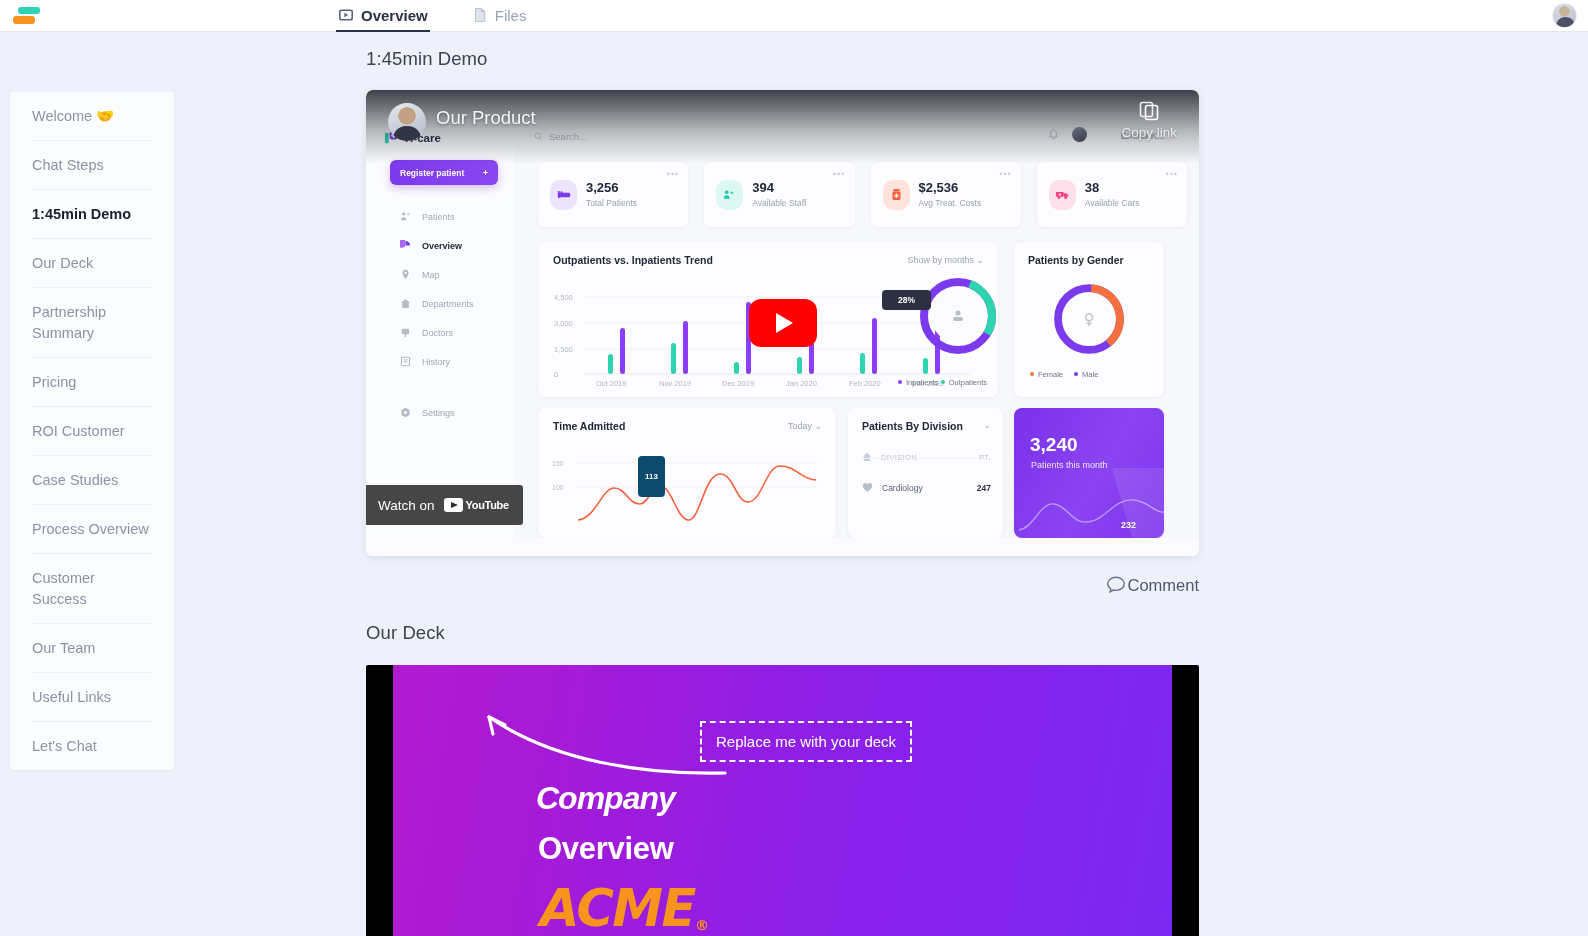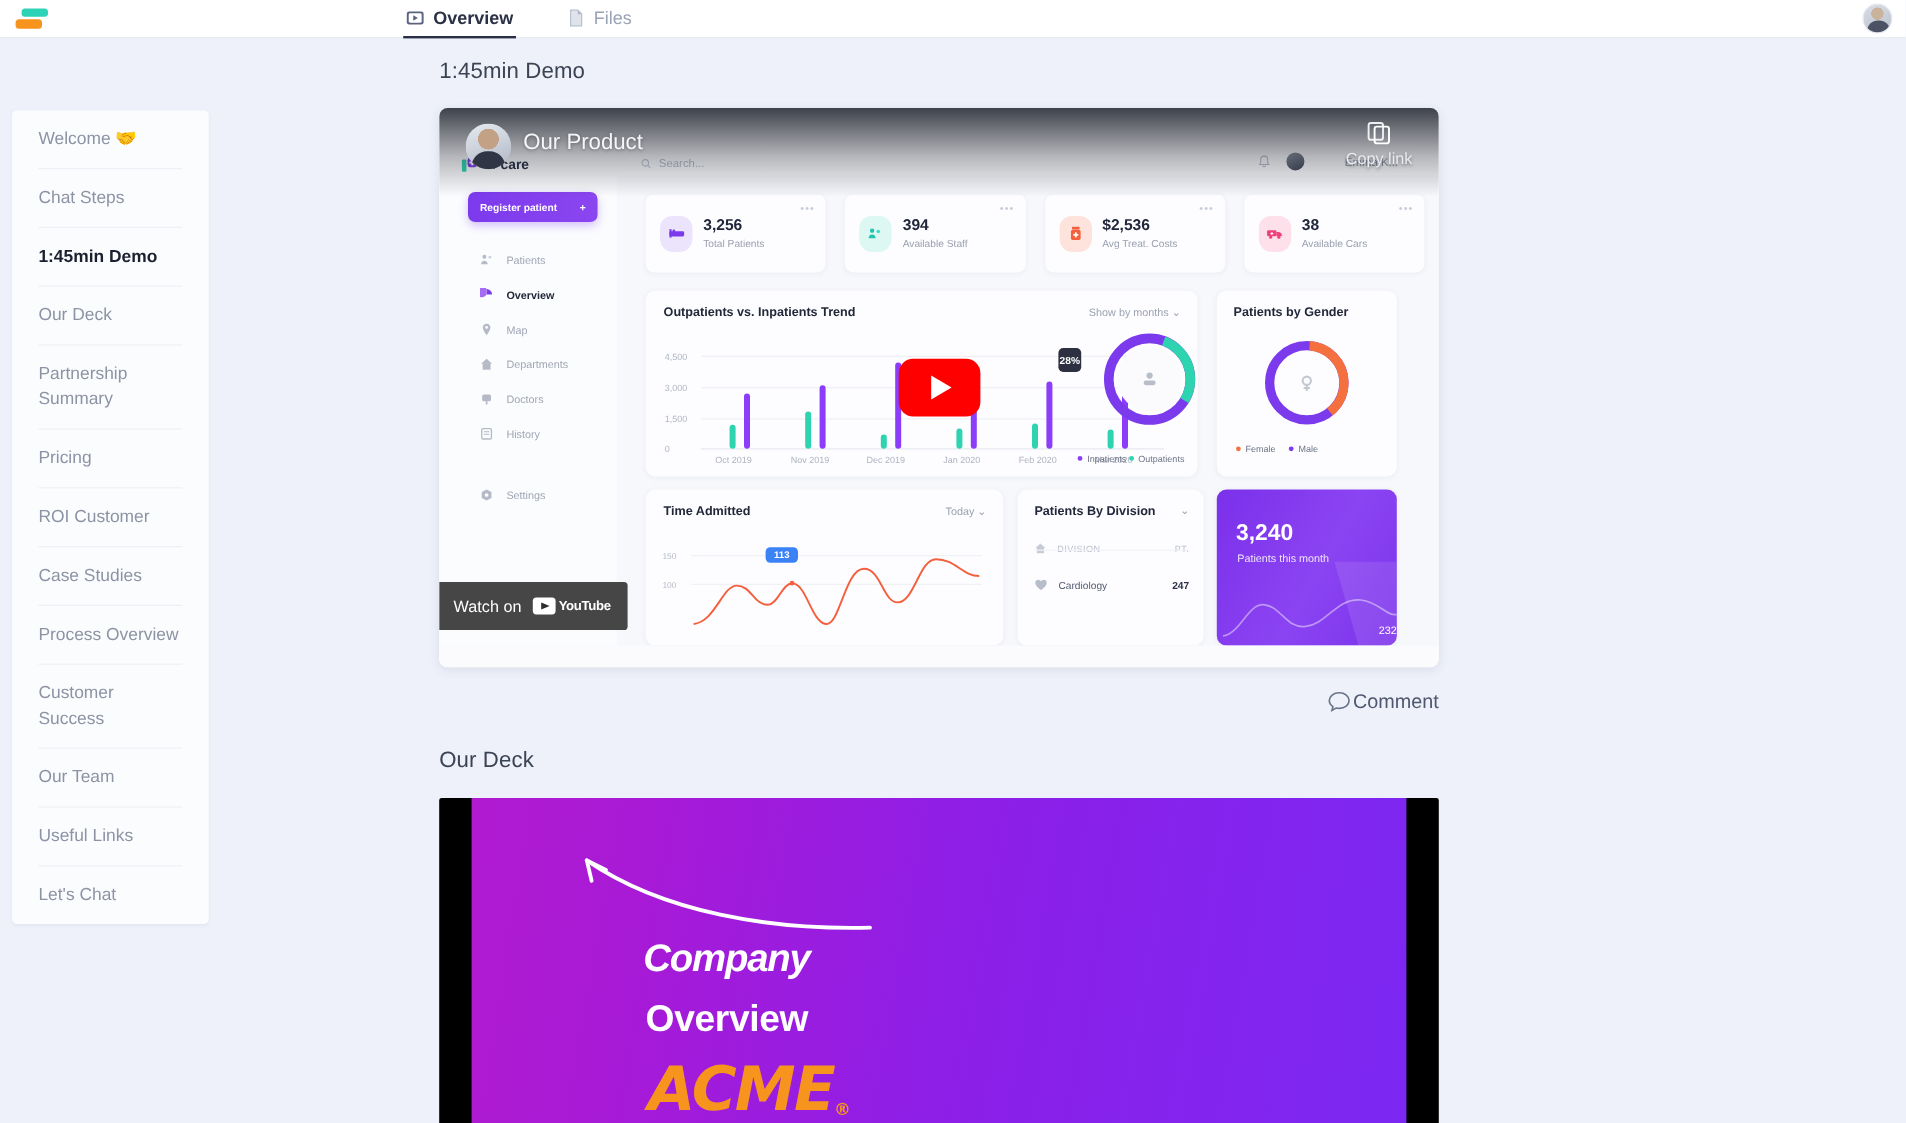--- a/index.html
+++ b/index.html
@@ -447,21 +447,21 @@
         <div style="position:absolute;left:394px;top:120px;width:100px;height:100px;z-index:8">
           <svg width="100" height="100" viewBox="0 0 100 100">
             <circle cx="50" cy="50" r="34" fill="none" stroke="#7c3aed" stroke-width="8"></circle>
             <circle cx="50" cy="50" r="34" fill="none" stroke="#2ed3b0" stroke-width="8" stroke-dasharray="60 154" stroke-dashoffset="-12" transform="rotate(-90 50 50)"></circle>
             <circle cx="50" cy="50" r="27" fill="#fbfbfe"></circle>
             <g fill="#b8bec9">
                 <circle cx="50" cy="47" r="2.6"></circle>
                 <rect x="45" y="51" width="10" height="4" rx="2"></rect>
               </g>
           </svg>
-          <div style="position:absolute;left:-26px;top:24px;background:#2c3040;color:#fff;font-size:8.5px;font-weight:700;padding:5px 1px;border-radius:4px">28%</div>
+          <div style="position:absolute;left:-26px;top:24px;background:#2c3040;color:#fff;font-size:8.5px;font-weight:700;padding:5px 16px;border-radius:4px">28%</div>
         </div>
 
         <div style="position:absolute;left:384px;top:232px;font-size:7.5px;color:#6c7486">
           <span style="margin-right:0"><i class="legend-dot" style="background:#8b3dfa"></i><span>Inpatients</span></span>
           <span><i class="legend-dot" style="background:#2ed3b0"></i><span>Outpatients</span></span>
         </div>
 
         <div class="panel gender-panel">
           <div style="position:absolute;left:14px;top:12px" class="panel-title">Patients by Gender</div>
           <svg style="position:absolute;left:32px;top:34px" width="86" height="86" viewBox="0 0 100 100">
@@ -486,21 +486,21 @@
             <span>Today</span> <span>⌄</span>
           </div>
           <svg style="position:absolute;left:10px;top:36px" width="280" height="90">
             <text x="4" y="22" font-size="7" fill="#b4bac6" font-family="Liberation Sans">150</text>
             <text x="4" y="46" font-size="7" fill="#b4bac6" font-family="Liberation Sans">100</text>
             <line x1="28" y1="19" x2="270" y2="19" stroke="#eff1f6"></line>
             <line x1="28" y1="43" x2="270" y2="43" stroke="#eff1f6"></line>
             <path d="M30 76 C48 74 54 44 66 44 C78 44 80 60 92 60 C100 60 104 42 112 42 C124 42 128 74 140 76 C152 78 156 30 172 30 C186 30 188 58 200 58 C214 58 218 22 232 22 C248 22 254 36 268 36" fill="none" stroke="#f4603e" stroke-width="1.6"></path>
             <circle cx="112" cy="42" r="2" fill="#f4603e"></circle>
           </svg>
-          <div style="position:absolute;left:100px;top:48px;background:#3b82f6;color:#fff;font-size:8px;font-weight:700;padding:2px 7px;border-radius:4px">113</div>
+          <div style="position:absolute;left:100px;top:48px;background:#0c4a6e;color:#fff;font-size:8px;font-weight:700;padding:16px 7px;border-radius:4px">113</div>
         </div>
 
         <div class="panel div-panel">
           <div style="position:absolute;left:14px;top:12px" class="panel-title">Patients By Division</div>
           <div style="position:absolute;right:12px;top:12px" class="panel-sel"><span>⌄</span></div>
           <div style="position:absolute;left:14px;top:44px;right:12px;display:flex;align-items:center;gap:9px;font-size:7.5px;color:#b7bdc9;letter-spacing:.4px">
             <svg width="10" height="10" viewBox="0 0 12 12">
                 <path d="M6 1 L11 5.5 H1 Z" fill="#c6cbd6"></path>
                 <rect x="2.4" y="5.2" width="7.2" height="5.6" fill="#c6cbd6"></rect>
               </svg>
@@ -517,21 +517,21 @@
           </div>
         </div>
 
         <div class="panel month-panel">
           <svg style="position:absolute;left:0;bottom:0" width="150" height="70" viewBox="0 0 150 70">
             <path d="M5 62 C20 60 26 34 40 36 C54 38 58 56 74 54 C92 52 100 30 120 32 C136 34 142 46 150 44" fill="none" stroke="rgba(255,255,255,.45)" stroke-width="1.4"></path>
             <path d="M98 0 L150 0 L150 70 L118 70 Z" fill="rgba(255,255,255,.10)"></path>
           </svg>
           <div style="position:absolute;left:16px;top:26px;color:#fff;font-size:19px;font-weight:700">3,240</div>
           <div style="position:absolute;left:17px;top:52px;color:rgba(255,255,255,.86);font-size:9px">Patients this month</div>
-          <div style="position:absolute;right:0;bottom:8px;color:#fff;font-size:9px;font-weight:400">232</div>
+          <div style="position:absolute;right:28px;bottom:8px;color:#fff;font-size:9px;font-weight:700">232</div>
         </div>
 
       </div>
     </div>
 
     <div class="video-top-grad"></div>
     <div class="vt-avatar"></div>
     <div class="vt-title">Our Product</div>
 
     <div class="copy-link">
@@ -565,20 +565,23 @@
   </div>
 
   <div class="section-title deck-title">Our Deck</div>
 
   <div class="deck-wrap">
     <div class="slide">
       <svg class="arrow-svg" width="300" height="110" viewBox="0 0 300 110">
         <path d="M292 84 C210 86 120 72 56 28" fill="none" stroke="#fff" stroke-width="3.2" stroke-linecap="round"></path>
         <path d="M56 28 L72 36 M56 28 L60 45" fill="none" stroke="#fff" stroke-width="3.2" stroke-linecap="round"></path>
       </svg>
+      <div class="replace-box">
+        <span>Replace me with your deck</span>
+      </div>
       <div class="slide-h1">Company</div>
       <div class="slide-h2">Overview</div>
       <div class="acme">
         <span>ACME</span><sup>®</sup>
       </div>
     </div>
   </div>
 
 </div>
 

